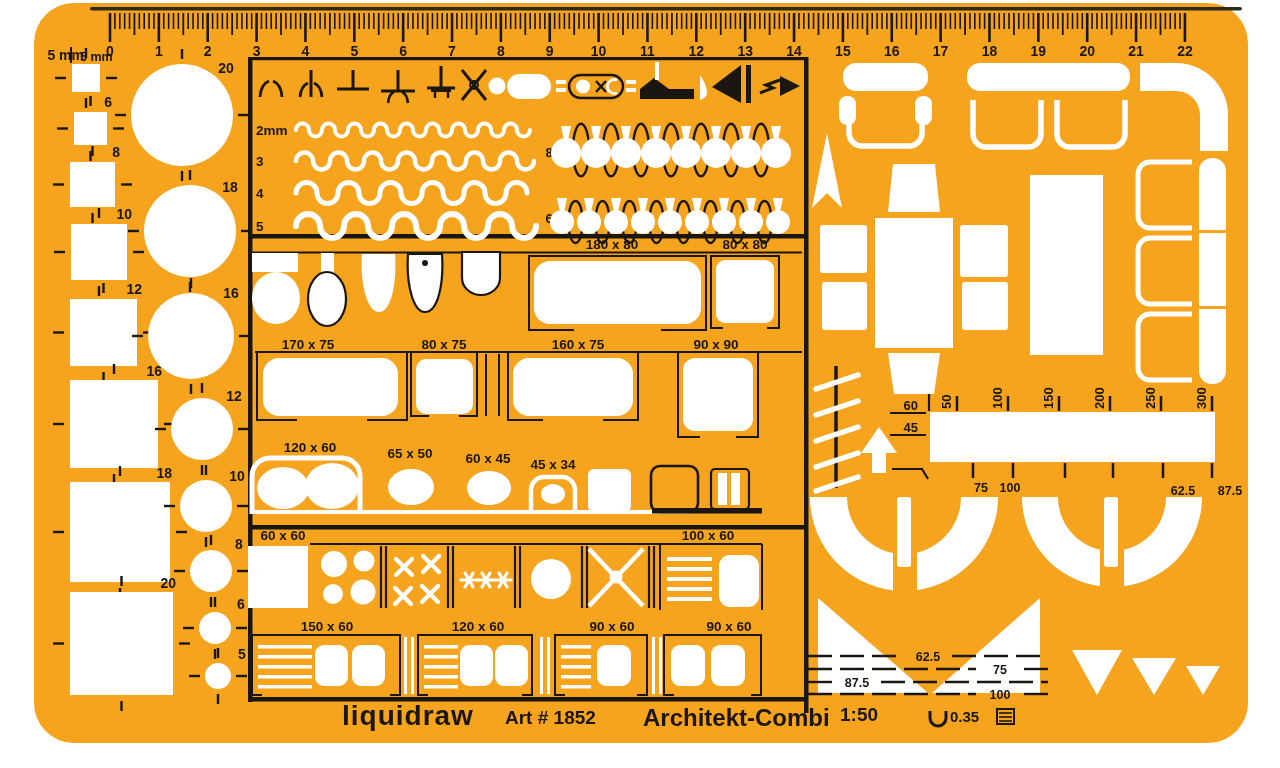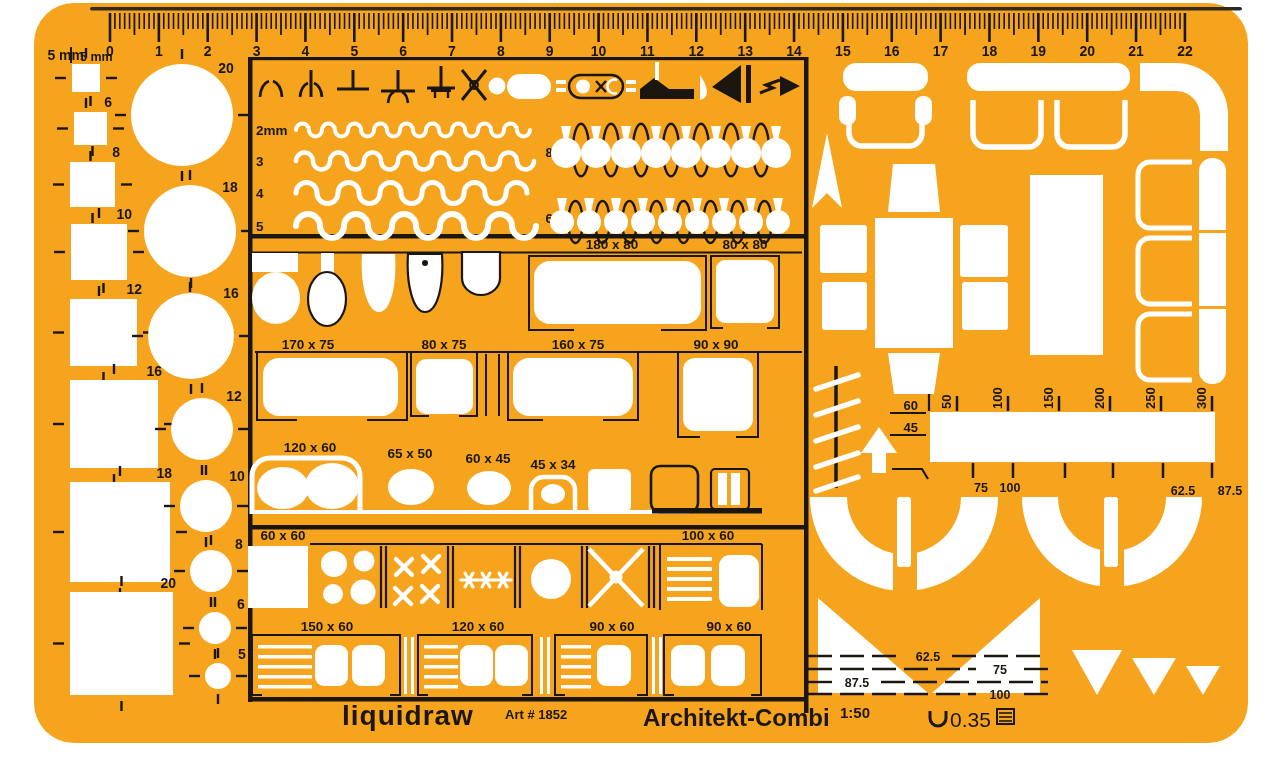--- a/index.html
+++ b/index.html
@@ -1,24 +1,24 @@
 <!DOCTYPE html>
 <html><head>
 <meta charset="utf-8">
 <style>
   html,body{margin:0;padding:0;background:#ffffff;}
   #stage{position:relative;width:1280px;height:768px;background:#ffffff;overflow:hidden;
          font-family:"Liberation Sans", sans-serif;}
   #stencil-svg{position:absolute;left:0;top:0;}
   .ftext{position:absolute;color:#1b1710;white-space:nowrap;}
   #brand{left:342px;top:700px;font-size:28px;font-weight:700;letter-spacing:1px;}
-  #artno{left:505px;top:707px;font-size:13px;font-weight:600;}
+  #artno{left:505px;top:707px;font-size:19px;font-weight:600;}
   #pname{left:643px;top:704px;font-size:24px;font-weight:700;}
-  #pratio{left:840px;top:704px;font-size:15px;font-weight:700;}
-  #pwidth{left:950px;top:708px;font-size:21px;font-weight:400;}
+  #pratio{left:840px;top:704px;font-size:19px;font-weight:700;}
+  #pwidth{left:950px;top:708px;font-size:15px;font-weight:700;}
 </style>
 </head>
 <body>
 
 <div id="stage">
   <svg id="stencil-svg" width="1280" height="768" viewBox="0 0 1280 768">
       <g>
         <rect x="34" y="3" width="1214" height="740" fill="#F6A41E" rx="40"></rect>
         <rect x="90" y="7" width="1152" height="3.5" fill="#2E2A1C" rx="2"></rect>
       </g>

